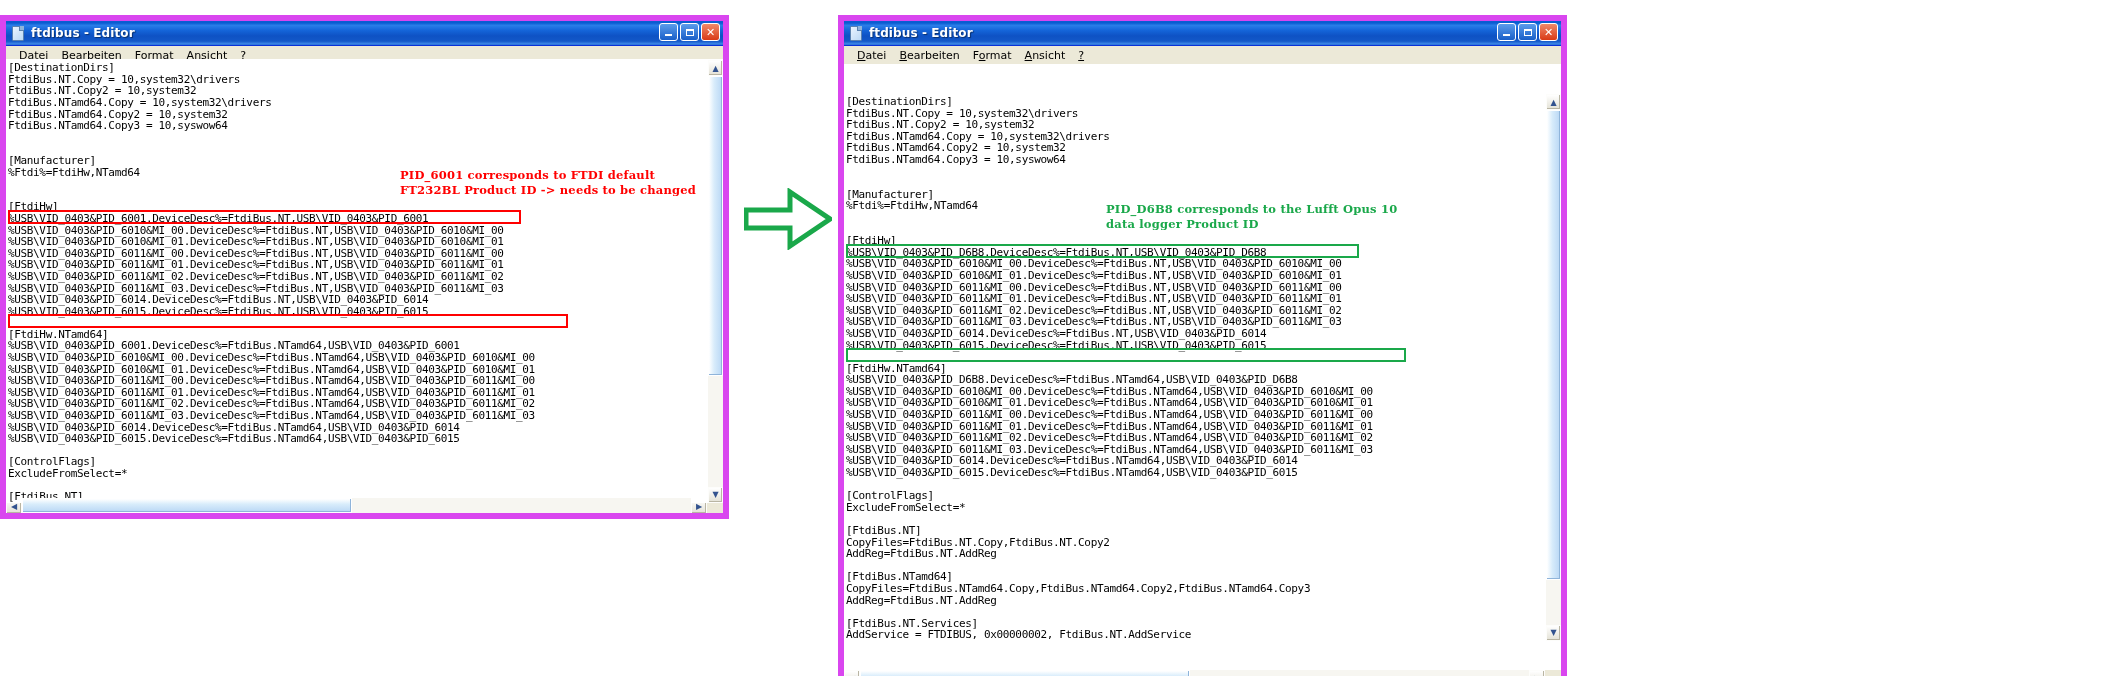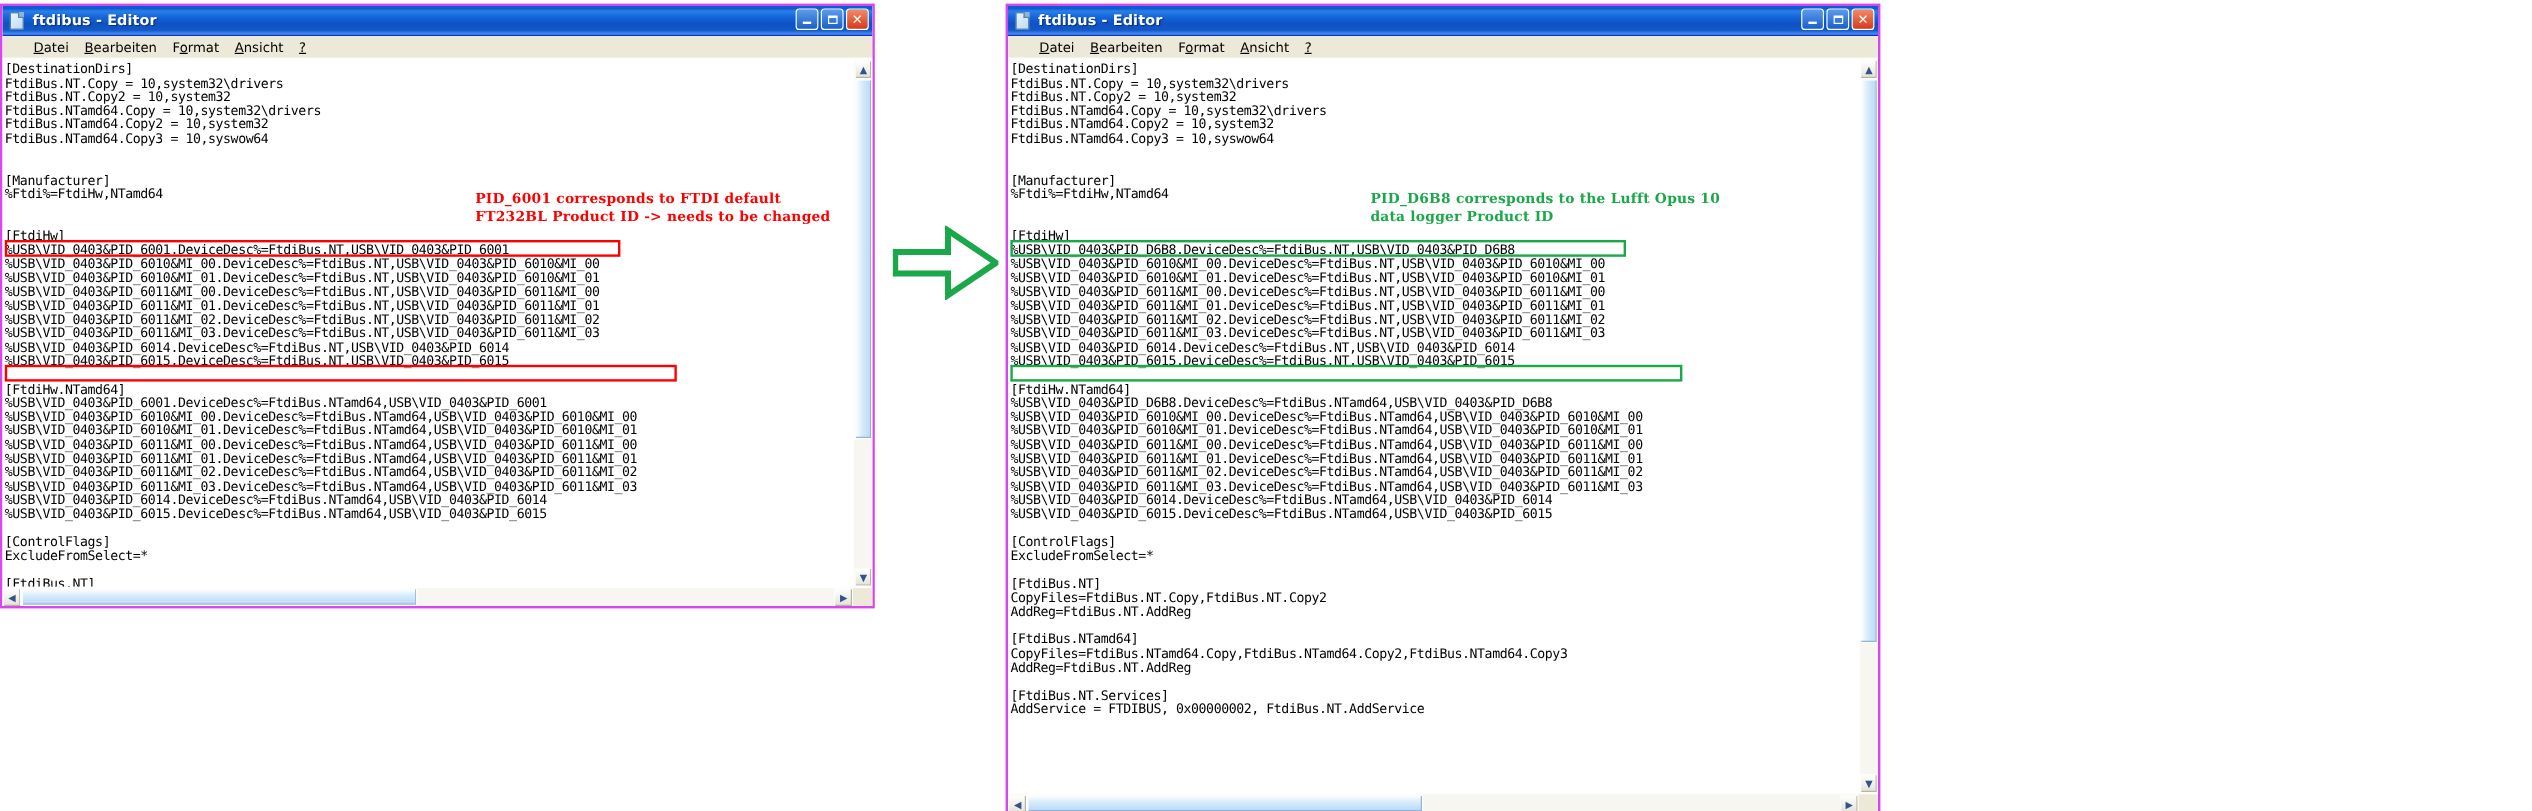--- a/index.html
+++ b/index.html
@@ -16,23 +16,23 @@
   #root {
     position: relative;
     width: 2110px;
     height: 676px;
     background: #ffffff;
   }
 
   
   .np-window {
     position: absolute;
-    top: 3px;
+    top: 15px;
     background: #ffffff;
-    border: 2px solid #d946ef;
+    border: 6px solid #d946ef;
     box-sizing: border-box;
     display: flex;
     flex-direction: column;
     overflow: hidden;
   }
   .np-window.left  { left: 0px;    width: 729px; height: 504px; }
   .np-window.right { left: 838px;  width: 729px; height: 676px; }
 
   .titlebar {
     height: 24px;
@@ -119,21 +119,21 @@
   }
 
   
   .menubar {
     height: 19px;
     min-height: 19px;
     background: #ece9d8;
     border-bottom: 1px solid #ffffff;
     display: flex;
     align-items: center;
-    padding-left: 20px;
+    padding-left: 7px;
     box-sizing: border-box;
   }
   .menu-item {
     font-family: "DejaVu Sans", sans-serif;
     font-size: 11px;
     color: #000000;
     padding: 1px 7px 1px 6px;
     white-space: nowrap;
     line-height: 13px;
   }
@@ -169,21 +169,21 @@
   .anno {
     position: absolute;
     font-family: "DejaVu Serif", serif;
     font-size: 11.5px;
     line-height: 14.6px;
     white-space: pre;
     font-weight: bold;
     letter-spacing: 0.2px;
   }
   .anno.red   { color: #ff0000; }
-  .anno.green { color: #1aa84a; margin-left: 40px; }
+  .anno.green { color: #1aa84a; }
 
   .hl-box {
     position: absolute;
     box-sizing: border-box;
     pointer-events: none;
   }
   .hl-box.red   { border: 2px solid #ff0000; }
   .hl-box.green { border: 2px solid #1aa84a; }
 
   
@@ -226,21 +226,21 @@
   .hscroll .sb-track { position: relative; }
   .hscroll .sb-thumb {
     position: absolute;
     top: 0; bottom: 0; left: 0;
     background: linear-gradient(to bottom,#ffffff,#d8ecfb 40%,#b9d7f5);
     border: 1px solid #ffffff;
     box-shadow: inset -1px -1px 0 #8fb4da;
     box-sizing: border-box;
   }
   .corner-box { width: 16px; min-width: 16px; background: #ece9d8; }
-  .body-row { display:flex; flex:1 1 auto; min-height:0; }
+  .body-row { display:flex; flex:1 1 auto; min-height:0;align-items:center; }
 
   
   #arrow {
     position: absolute;
     left: 744px;
     top: 188px;
     width: 88px;
     height: 62px;
   }
 </style>

